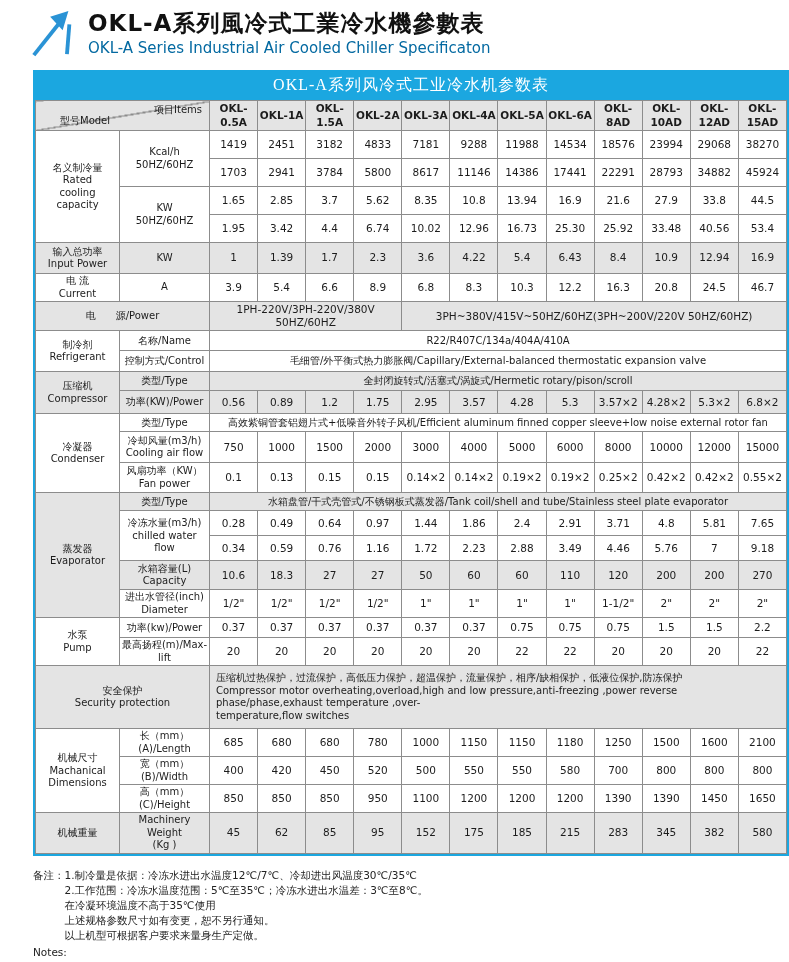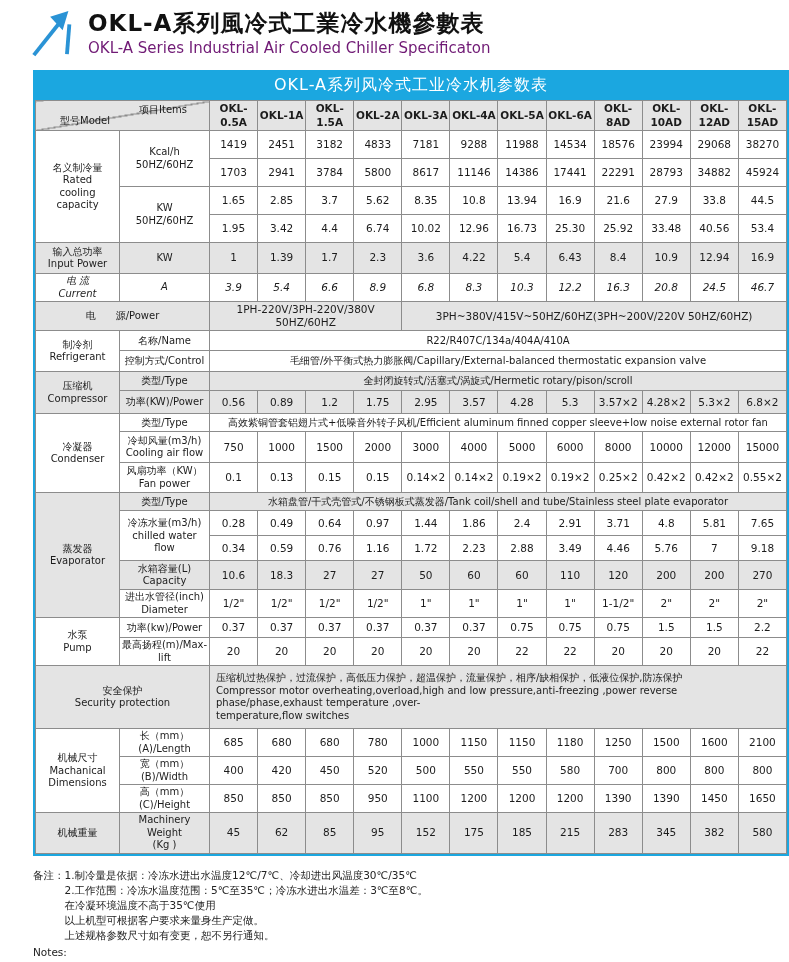--- a/index.html
+++ b/index.html
@@ -4,38 +4,38 @@
 <style>
   html,body{margin:0;padding:0;background:#ffffff;}
   body{width:789px;height:962px;overflow:hidden;font-family:"DejaVu Sans","Liberation Sans",sans-serif;color:#1c1c1c;}
   .page{position:relative;width:789px;height:962px;background:#fff;}
 
   
   .hdr{display:flex;align-items:center;margin:6px 0 0 30px;}
   .logo{width:48px;height:52px;flex:0 0 auto;margin-top:2px;}
   .hdr-text{margin-left:10px;}
   .title-zh{font-size:23px;font-weight:bold;letter-spacing:1px;line-height:1.25;color:#111;}
-  .title-en{font-size:15px;font-weight:500;color:#701a75;margin-top:1px;}
+  .title-en{font-size:15px;font-weight:500;color:#0369a1;margin-top:1px;}
 
   
   .spec-box{width:752px;margin:10px 0 0 33px;border:2px solid #1ba7e0;}
-  .tbar{background:#1ba7e0;color:#fff;text-align:center;font-size:16px;font-weight:500;padding:3px 0 4px 0;letter-spacing:1px;}
+  .tbar{background:#1ba7e0;color:#fff;text-align:center;font-size:16px;font-weight:500;padding:3px 0 4px 0;letter-spacing:1px;font-family:Liberation Serif, serif;}
   table{border-collapse:collapse;width:100%;table-layout:fixed;}
   col.c1{width:84px;} col.c2{width:90px;}
   th,td{border:1px solid #8c8c8c;text-align:center;vertical-align:middle;
         font-weight:normal;font-size:10px;line-height:1.25;padding:1px 1px;
         white-space:pre-line;overflow:hidden;}
   th.model{font-size:10.5px;font-weight:600;background:#e4e4e4;}
   td.val{font-size:10.5px;}
   tr.gray td, tr.gray th{background:#e4e4e4;}
   td.white-override, th.white-override{background:#ffffff;}
   td.left{text-align:left;padding-left:6px;}
   .corner{position:relative;background-color:#e4e4e4;
           background-image:linear-gradient(to bottom right,transparent calc(50% - 0.7px),#8c8c8c calc(50% - 0.7px),#8c8c8c calc(50% + 0.7px),transparent calc(50% + 0.7px));}
-  .c-items{position:absolute;top:3px;right:22px;font-size:10px;}
+  .c-items{position:absolute;top:3px;right:7px;font-size:10px;}
   .c-model{position:absolute;bottom:3px;left:5px;font-size:10px;margin-left:19px;}
 
   
   .notes{margin:12px 0 0 33px;font-size:10.5px;color:#222;}
   .notes .zh div{white-space:pre-wrap;line-height:15px;}
   .notes .en{margin-top:2px;}
   .notes .en div{white-space:pre-wrap;line-height:14.5px;}
 </style>
 </head>
 <body>
@@ -163,21 +163,21 @@
             <td class="val">2.3</td>
             <td class="val">3.6</td>
             <td class="val">4.22</td>
             <td class="val">5.4</td>
             <td class="val">6.43</td>
             <td class="val">8.4</td>
             <td class="val">10.9</td>
             <td class="val">12.94</td>
             <td class="val">16.9</td>
           </tr>
-          <tr style="height: 27px; font-style: italic;">
+          <tr style="height: 27px;">
             <th rowspan="1">电 流
 Current</th>
             <th rowspan="1">A</th>
             <td class="val">3.9</td>
             <td class="val">5.4</td>
             <td class="val">6.6</td>
             <td class="val">8.9</td>
             <td class="val">6.8</td>
             <td class="val">8.3</td>
             <td class="val">10.3</td>
@@ -435,21 +435,21 @@
           </tr>
         </tbody>
     </table>
   </div>
 
   <div class="notes">
     <div class="zh">
         <div>备注：1.制冷量是依据：冷冻水进出水温度12℃/7℃、冷却进出风温度30℃/35℃</div>
         <div>　　　2.工作范围：冷冻水温度范围：5℃至35℃；冷冻水进出水温差：3℃至8℃。</div>
         <div>　　　在冷凝环境温度不高于35℃使用</div>
+        <div>　　　上述规格参数尺寸如有变更，恕不另行通知。</div>
         <div>　　　以上机型可根据客户要求来量身生产定做。</div>
-        <div>　　　上述规格参数尺寸如有变更，恕不另行通知。</div>
       </div>
     <div class="en">
         <div>Notes:</div>
       </div>
   </div>
 
 </div>
 
 </body></html>

